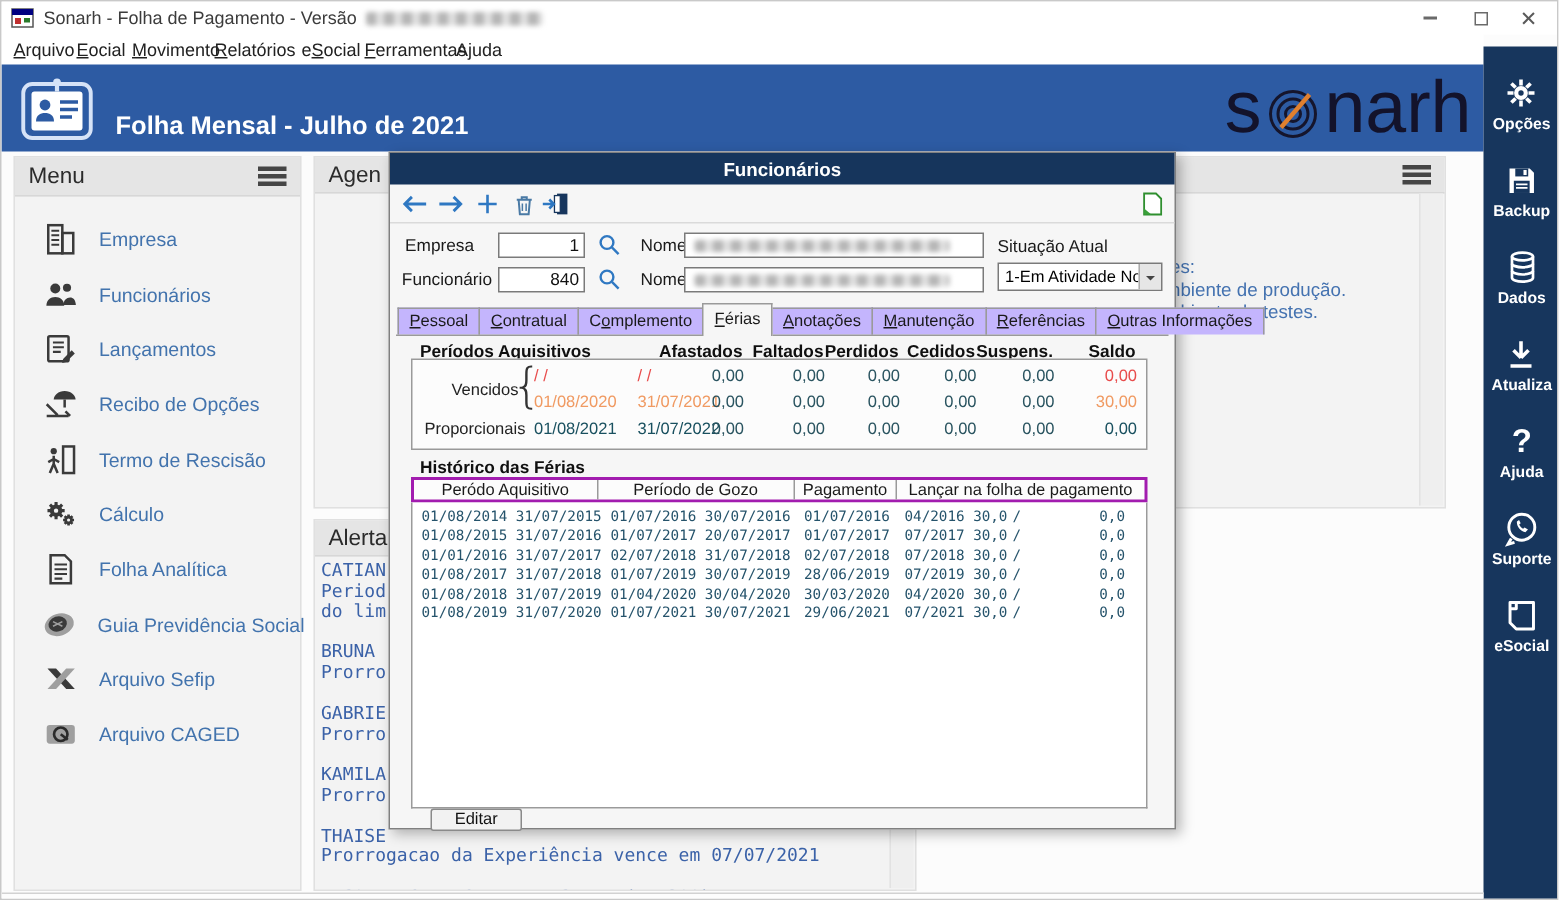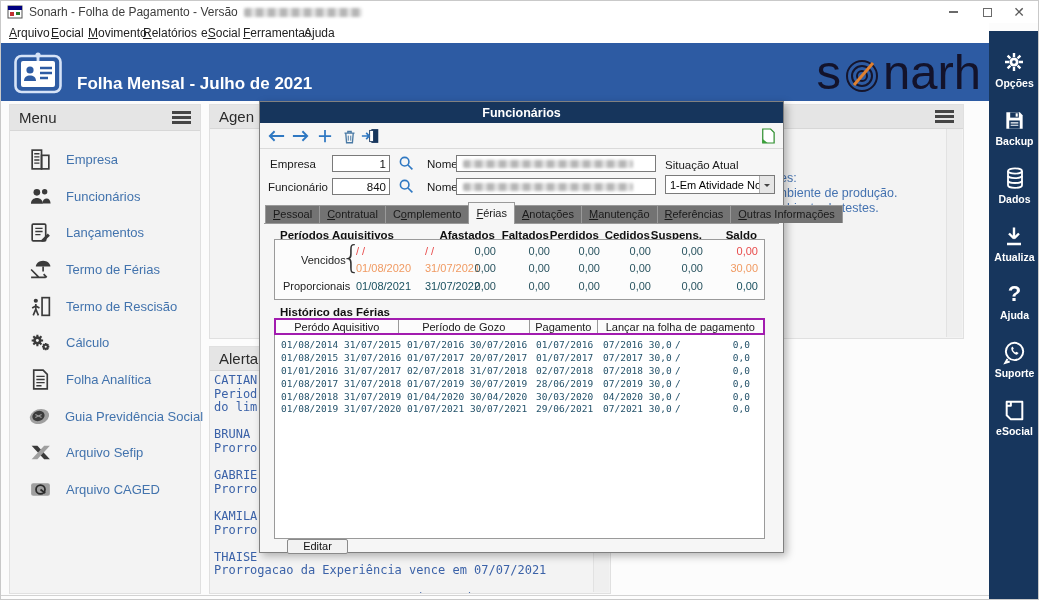--- a/index.html
+++ b/index.html
@@ -68,21 +68,21 @@
   .flb{position:absolute;font-size:11.5px;color:#1a1a1a;white-space:nowrap}
   .inp{position:absolute;height:17px;background:#fff;border:1px solid #7a7a7a;display:flex;align-items:center;font-size:11.5px;color:#111;padding:0 3px}
   .nblur{width:170px;height:8px;margin-left:3px}
   .magbtn{position:absolute;width:18px;height:18px;display:flex;align-items:center;justify-content:center;cursor:pointer}
   .sel{position:absolute;height:19px;background:#fff;border:1px solid #7a7a7a;display:flex;align-items:center;cursor:pointer}
   .selv{flex:1;font-size:11px;padding-left:4px;white-space:nowrap;overflow:hidden}
   .selbtn{width:15px;height:100%;background:#e6e6e6;border-left:1px solid #adadad;display:flex;align-items:center;justify-content:center}
   .caret{width:0;height:0;border:3.5px solid transparent;border-top-color:#444;margin-top:4px}
 
   .tabs{position:absolute;left:5px;top:100px;height:22px;display:flex;align-items:flex-end}
-  .tab{height:18px;margin-bottom:1px;margin-right:-1px;padding:2px 7px 0 7px;background:#737373;border:1px solid #9a9a9a;border-bottom:none;font-size:11px;color:#1a1a1a;white-space:nowrap;cursor:pointer}
+  .tab{height:18px;margin-bottom:1px;margin-right:-1px;padding:2px 7px 0 7px;background:#c4b5fd;border:1px solid #9a9a9a;border-bottom:none;font-size:11px;color:#1a1a1a;white-space:nowrap;cursor:pointer}
   .tab.active{height:22px;margin-bottom:0;background:#f6f6f6;position:relative;z-index:3;padding-top:4px}
   .tabline{position:absolute;left:4px;right:4px;top:121px;border-top:1px solid #9a9a9a;z-index:1}
 
   .sec-title{position:absolute;font-size:11.5px;font-weight:bold;color:#101010;white-space:nowrap}
   .pcol{position:absolute;width:56px;text-align:right;font-size:11.5px;font-weight:bold;color:#101010}
   .pbox{position:absolute;left:14px;top:137px;width:491px;height:61px;border:1px solid #9a9a9a;background:#fcfcfc}
   .pd{position:absolute;width:68px;font-size:11px;white-space:nowrap}
   .pv{position:absolute;width:54px;text-align:right;font-size:11px;color:#2a5460}
   .plabel{position:absolute;font-size:11px;color:#222;white-space:nowrap}
   .brace{position:absolute;left:66px;top:-2px;font-size:32px;font-weight:200;color:#333;font-family:"DejaVu Sans",sans-serif}
@@ -208,21 +208,21 @@
         <span class="mi-lb">Lançamentos</span>
       </div>
       <div class="mi">
         <span class="mi-ic">
             <svg viewBox="0 0 24 24" width="25" height="25" fill="none" stroke="#3a3a3a" stroke-width="1.6">
               <path d="M14.5 3.5c-4 0-7 2.8-7 5.5h14c0-2.7-3-5.5-7-5.5z" fill="#3a3a3a" stroke="none"></path>
               <path d="M14.5 9v5"></path>
               <path d="M3 12l7 7M3 19.5h14M15 16.5l3 3"></path>
             </svg>
           </span>
-        <span class="mi-lb">Termo de Férias</span>
+        <span class="mi-lb">Recibo de Opções</span>
       </div>
       <div class="mi">
         <span class="mi-ic">
             <svg viewBox="0 0 24 24" width="25" height="25" fill="none" stroke="#3a3a3a" stroke-width="1.6">
               <rect x="13.5" y="3.5" width="7" height="17"></rect>
               <circle cx="7.5" cy="6.5" r="2" fill="#3a3a3a" stroke="none"></circle>
               <path d="M7.5 9.5v5M7.5 11.5L4 13.5M7.5 11.5l3.5 2M7.5 14.5l-2.5 6M7.5 14.5l2.5 6"></path>
             </svg>
           </span>
         <span class="mi-lb">Termo de Rescisão</span>
@@ -528,21 +528,21 @@
 
     <div class="sec-title" style="left:20px;top:204px">Histórico das Férias</div>
     <div class="hheader">
       <div class="hh" style="width:123px">Peródo Aquisitivo</div>
       <div class="hh" style="width:132px">Período de Gozo</div>
       <div class="hh" style="width:68px">Pagamento</div>
       <div class="hh" style="width:166px">Lançar na folha de pagamento</div>
     </div>
     <div class="hbody">
       <div class="hrow">
-        <span style="left:6px">01/08/2014 31/07/2015</span><span style="left:132px">01/07/2016 30/07/2016</span><span style="left:261px">01/07/2016</span><span style="left:328px">07/2016 30,0</span><span style="left:400px">/</span><span class="hc6" style="left:441px">0,0</span>
+        <span style="left:6px">01/08/2014 31/07/2015</span><span style="left:132px">01/07/2016 30/07/2016</span><span style="left:261px">01/07/2016</span><span style="left:328px">04/2016 30,0</span><span style="left:400px">/</span><span class="hc6" style="left:441px">0,0</span>
       </div>
       <div class="hrow">
         <span style="left:6px">01/08/2015 31/07/2016</span><span style="left:132px">01/07/2017 20/07/2017</span><span style="left:261px">01/07/2017</span><span style="left:328px">07/2017 30,0</span><span style="left:400px">/</span><span class="hc6" style="left:441px">0,0</span>
       </div>
       <div class="hrow">
         <span style="left:6px">01/01/2016 31/07/2017</span><span style="left:132px">02/07/2018 31/07/2018</span><span style="left:261px">02/07/2018</span><span style="left:328px">07/2018 30,0</span><span style="left:400px">/</span><span class="hc6" style="left:441px">0,0</span>
       </div>
       <div class="hrow">
         <span style="left:6px">01/08/2017 31/07/2018</span><span style="left:132px">01/07/2019 30/07/2019</span><span style="left:261px">28/06/2019</span><span style="left:328px">07/2019 30,0</span><span style="left:400px">/</span><span class="hc6" style="left:441px">0,0</span>
       </div>

